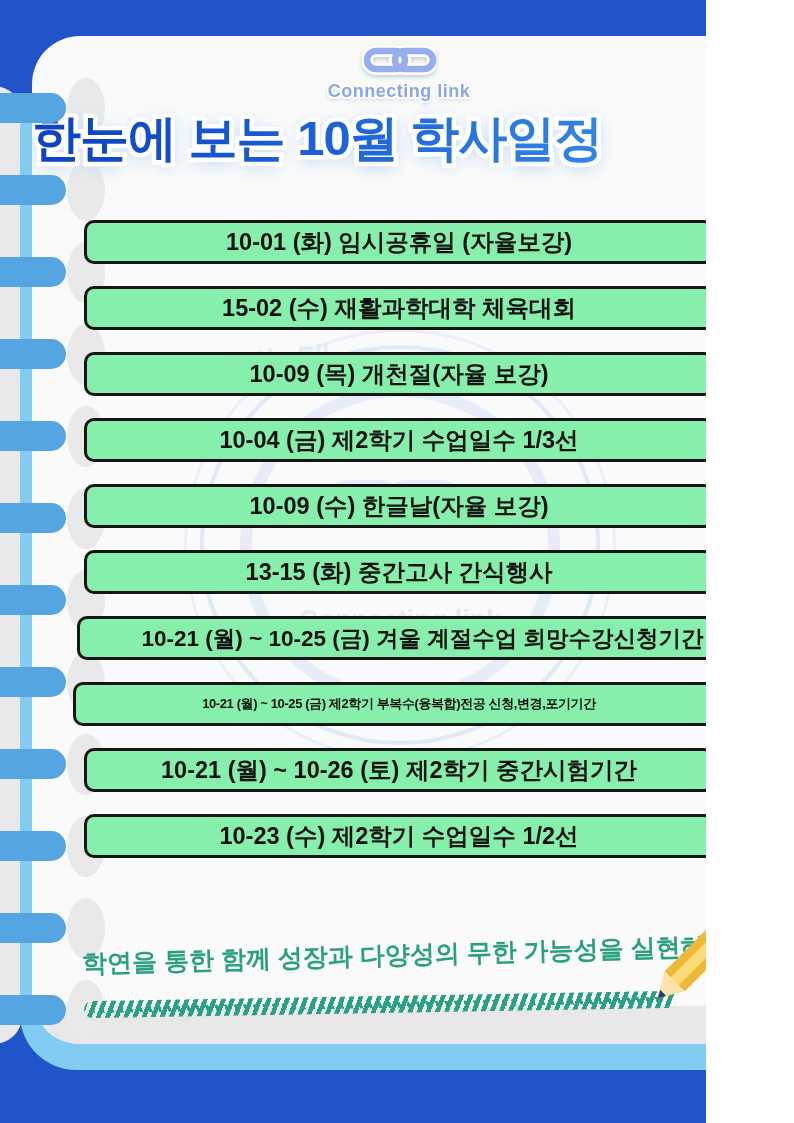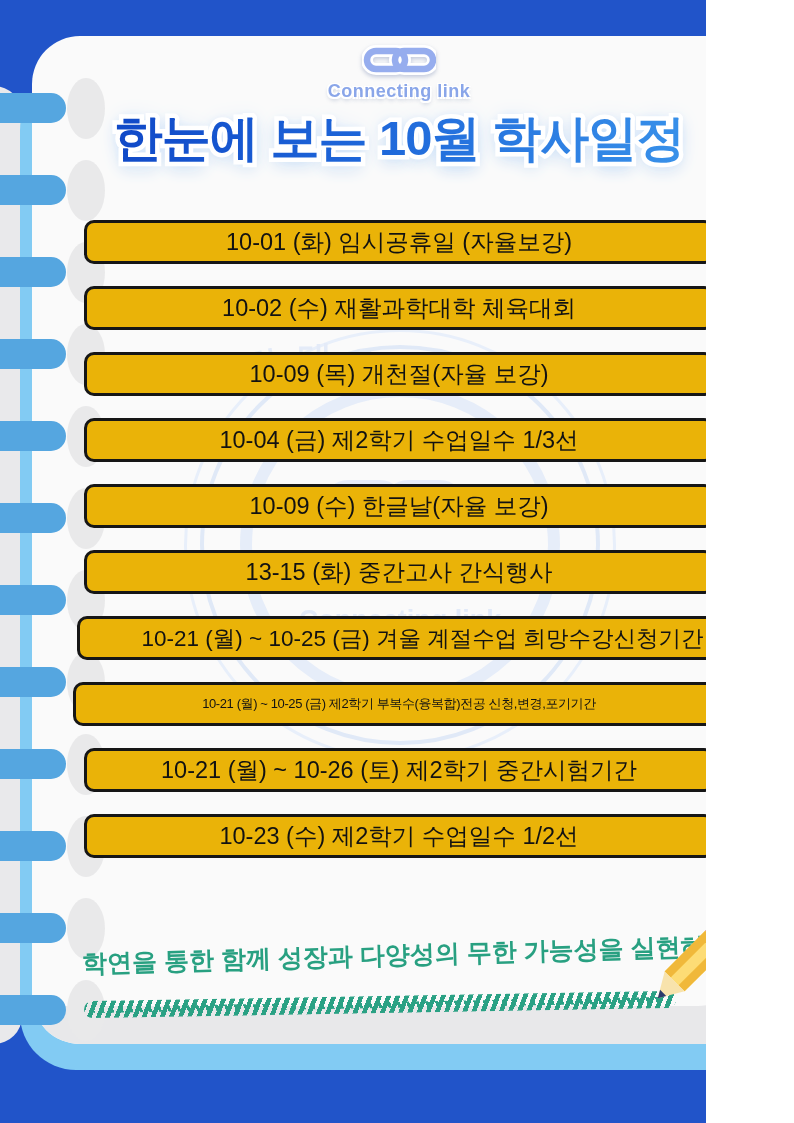--- a/index.html
+++ b/index.html
@@ -26,21 +26,21 @@
           background:#55a6e0; z-index:30; }
 
   
   .logo-wrap { position:absolute; left:0; right:0; top:8px; text-align:center; z-index:5; }
   .chain-svg { filter:drop-shadow(0 2px 2px rgba(90,110,160,.35)); }
   .brand { margin-top:1px; font-size:18px; font-weight:800; letter-spacing:.5px; color:#8aa6e9;
            text-shadow:-1.5px -1.5px 0 #fff, 1.5px -1.5px 0 #fff, -1.5px 1.5px 0 #fff,
                         1.5px 1.5px 0 #fff, 0 3px 4px rgba(100,120,160,.45); }
 
   
-  .title-wrap { position:absolute; left:0; right:0; top:70px; text-align:center; z-index:5; }
+  .title-wrap { position:absolute; left:0; right:0; top:70px; text-align:left; z-index:5; }
   .title-wrap .t { display:block; font-size:49px; font-weight:800; letter-spacing:-1px;
                    white-space:nowrap; }
   .t-stroke { color:#fff; -webkit-text-stroke:9px #ffffff;
               text-shadow:0 0 10px #c3dcf8, 0 0 22px #d4e6fb, 0 6px 16px #b9d4f2; }
   .t-fill { position:absolute; left:0; right:0; top:0;
             background:linear-gradient(100deg,#0d43c4 5%,#1e66d9 45%,#3c97ec 95%);
             -webkit-background-clip:text; background-clip:text; color:transparent;
             -webkit-text-fill-color:transparent; }
 
   
@@ -49,23 +49,23 @@
   .wm-ring2 { left:152px; top:293px; width:432px; height:432px; border:3px solid #e8effa; border-radius:50%; }
   .wm-ring3 { left:208px; top:349px; width:320px; height:320px; border:12px solid #e6edf9; border-radius:50%; }
   .wm-link  { width:80px; height:48px; border:11px solid #e7edf9; border-radius:26px; background:transparent; }
   .wm-char { position:absolute; font-size:34px; font-weight:800; color:#e4ebf8; z-index:1; }
   .wm-word { position:absolute; left:140px; top:569px; width:456px; text-align:center;
              font-size:27px; font-weight:800; color:#e2eaf8; z-index:1; }
 
   
   .rows { position:absolute; left:0; right:0; top:184px; display:flex; flex-direction:column;
           align-items:center; gap:22px; z-index:6; }
-  .row { width:630px; height:44px; background:#eab308; border:3px solid #161616; border-radius:10px;
+  .row { width:630px; height:44px; background:#86efac; border:3px solid #161616; border-radius:10px;
          display:flex; align-items:center; justify-content:center;
-         font-size:23.5px; font-weight:400; color:#121212; white-space:nowrap; }
+         font-size:23.5px; font-weight:700; color:#121212; white-space:nowrap; }
   .row.long  { width:644px; font-size:22.5px;padding-left:47px; }
   .row.dense { width:652px; font-size:13px; letter-spacing:-.4px; }
 
   
   .slogan { position:absolute; left:50px; top:903px; width:584px; text-align:center;
             font-size:25px; font-weight:700; color:#28a081; transform:rotate(-1.6deg);
             z-index:6; white-space:nowrap; }
   .scribble { position:absolute; left:52px; top:960px; width:592px; height:17px; z-index:6;
               border-radius:9px; transform:rotate(-1deg);
               background:repeating-linear-gradient(112deg,#2aa184 0 4.5px,rgba(0,0,0,0) 4.5px 8.5px); }
@@ -118,21 +118,21 @@
       <div class="brand">Connecting link</div>
     </div>
 
     <div class="title-wrap">
       <span class="t t-stroke">한눈에 보는 10월 학사일정</span>
       <span class="t t-fill">한눈에 보는 10월 학사일정</span>
     </div>
 
     <div class="rows">
       <div class="row">10-01 (화) 임시공휴일 (자율보강)</div>
-      <div class="row">10-02 (수) 재활과학대학 체육대회</div>
+      <div class="row">15-02 (수) 재활과학대학 체육대회</div>
       <div class="row">10-09 (목) 개천절(자율 보강)</div>
       <div class="row">10-04 (금) 제2학기 수업일수 1/3선</div>
       <div class="row">10-09 (수) 한글날(자율 보강)</div>
       <div class="row">13-15 (화) 중간고사 간식행사</div>
       <div class="row long">10-21 (월) ~ 10-25 (금) 겨울 계절수업 희망수강신청기간</div>
       <div class="row dense">10-21 (월) ~ 10-25 (금) 제2학기 부복수(융복합)전공 신청,변경,포기기간</div>
       <div class="row">10-21 (월) ~ 10-26 (토) 제2학기 중간시험기간</div>
       <div class="row">10-23 (수) 제2학기 수업일수 1/2선</div>
     </div>
 

